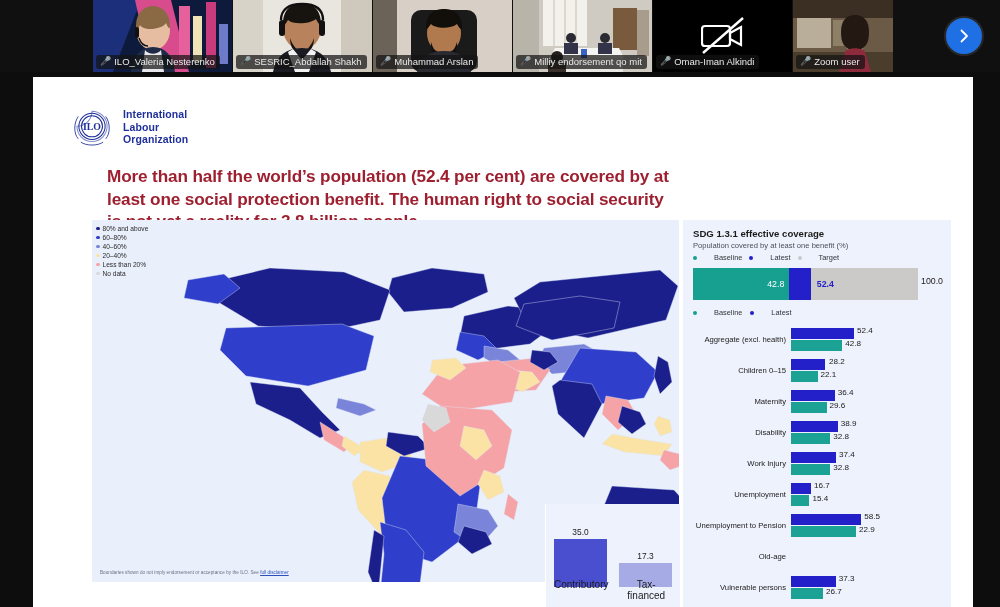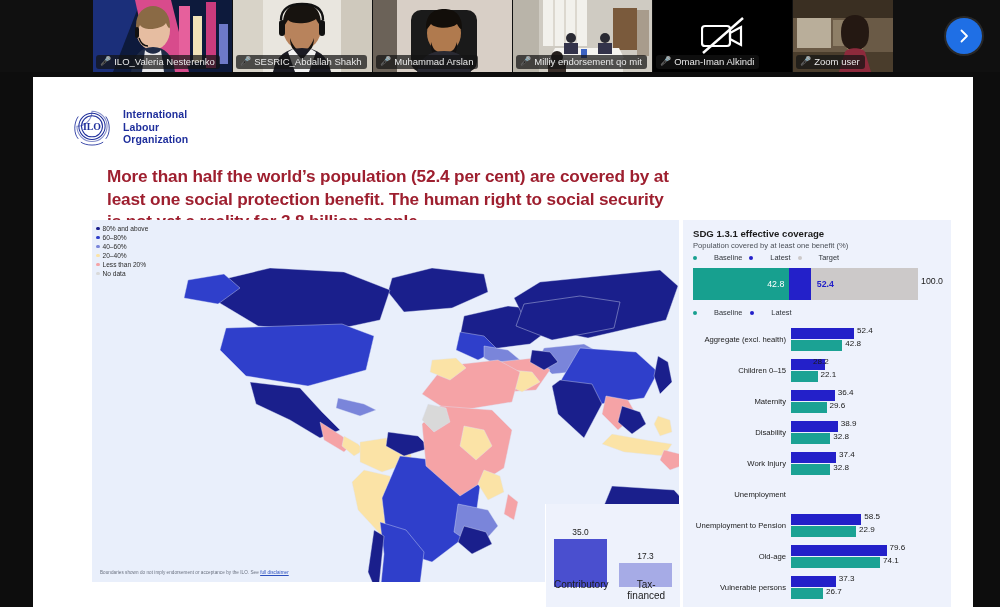--- a/index.html
+++ b/index.html
@@ -485,21 +485,21 @@
               <div class="bar base" style="width: 51.36px; background: rgb(27, 162, 148);"></div>
               <span class="bval latest" style="left: 65.88px;">52.4</span>
               <span class="bval base" style="left: 54.36px;">42.8</span>
             </div>
           </div>
           <div class="row">
             <div class="rlabel">Children 0–15</div>
             <div class="rbars">
               <div class="bar latest" style="width: 33.84px; background: rgb(35, 32, 201);"></div>
               <div class="bar base" style="width: 26.52px; background: rgb(27, 162, 148);"></div>
-              <span class="bval latest" style="left: 22px;">28.2</span>
+              <span class="bval latest" style="left: 38px;">28.2</span>
               <span class="bval base" style="left: 29.52px;">22.1</span>
             </div>
           </div>
           <div class="row">
             <div class="rlabel">Maternity</div>
             <div class="rbars">
               <div class="bar latest" style="width: 43.68px; background: rgb(35, 32, 201);"></div>
               <div class="bar base" style="width: 35.52px; background: rgb(27, 162, 148);"></div>
               <span class="bval latest" style="left: 46.68px;">36.4</span>
               <span class="bval base" style="left: 38.52px;">29.6</span>
@@ -518,38 +518,38 @@
             <div class="rlabel">Work Injury</div>
             <div class="rbars">
               <div class="bar latest" style="width: 44.88px; background: rgb(35, 32, 201);"></div>
               <div class="bar base" style="width: 39.36px; background: rgb(27, 162, 148);"></div>
               <span class="bval latest" style="left: 47.88px;">37.4</span>
               <span class="bval base" style="left: 42.36px;">32.8</span>
             </div>
           </div>
           <div class="row">
             <div class="rlabel">Unemployment</div>
+            <div class="rbars">
+              <div class="bar latest" style="width: 20.04px; background: rgb(35, 32, 201);"></div>
+              <div class="bar base" style="width: 18.48px; background: rgb(27, 162, 148);"></div>
+              <span class="bval latest" style="left: 23.04px;">16.7</span>
+              <span class="bval base" style="left: 21.48px;">15.4</span>
+            </div>
           </div>
           <div class="row">
             <div class="rlabel">Unemployment to Pension</div>
             <div class="rbars">
               <div class="bar latest" style="width: 70.2px; background: rgb(35, 32, 201);"></div>
               <div class="bar base" style="width: 65.04px; background: rgb(27, 162, 148);"></div>
               <span class="bval latest" style="left: 73.2px;">58.5</span>
               <span class="bval base" style="left: 68.04px;">22.9</span>
             </div>
           </div>
           <div class="row">
             <div class="rlabel">Old-age</div>
-            <div class="rbars">
-              <div class="bar latest" style="width: 95.52px; background: rgb(35, 32, 201);"></div>
-              <div class="bar base" style="width: 88.92px; background: rgb(27, 162, 148);"></div>
-              <span class="bval latest" style="left: 98.52px;">79.6</span>
-              <span class="bval base" style="left: 91.92px;">74.1</span>
-            </div>
           </div>
           <div class="row">
             <div class="rlabel">Vulnerable persons</div>
             <div class="rbars">
               <div class="bar latest" style="width: 44.76px; background: rgb(35, 32, 201);"></div>
               <div class="bar base" style="width: 32.04px; background: rgb(27, 162, 148);"></div>
               <span class="bval latest" style="left: 47.76px;">37.3</span>
               <span class="bval base" style="left: 35.04px;">26.7</span>
             </div>
           </div>

